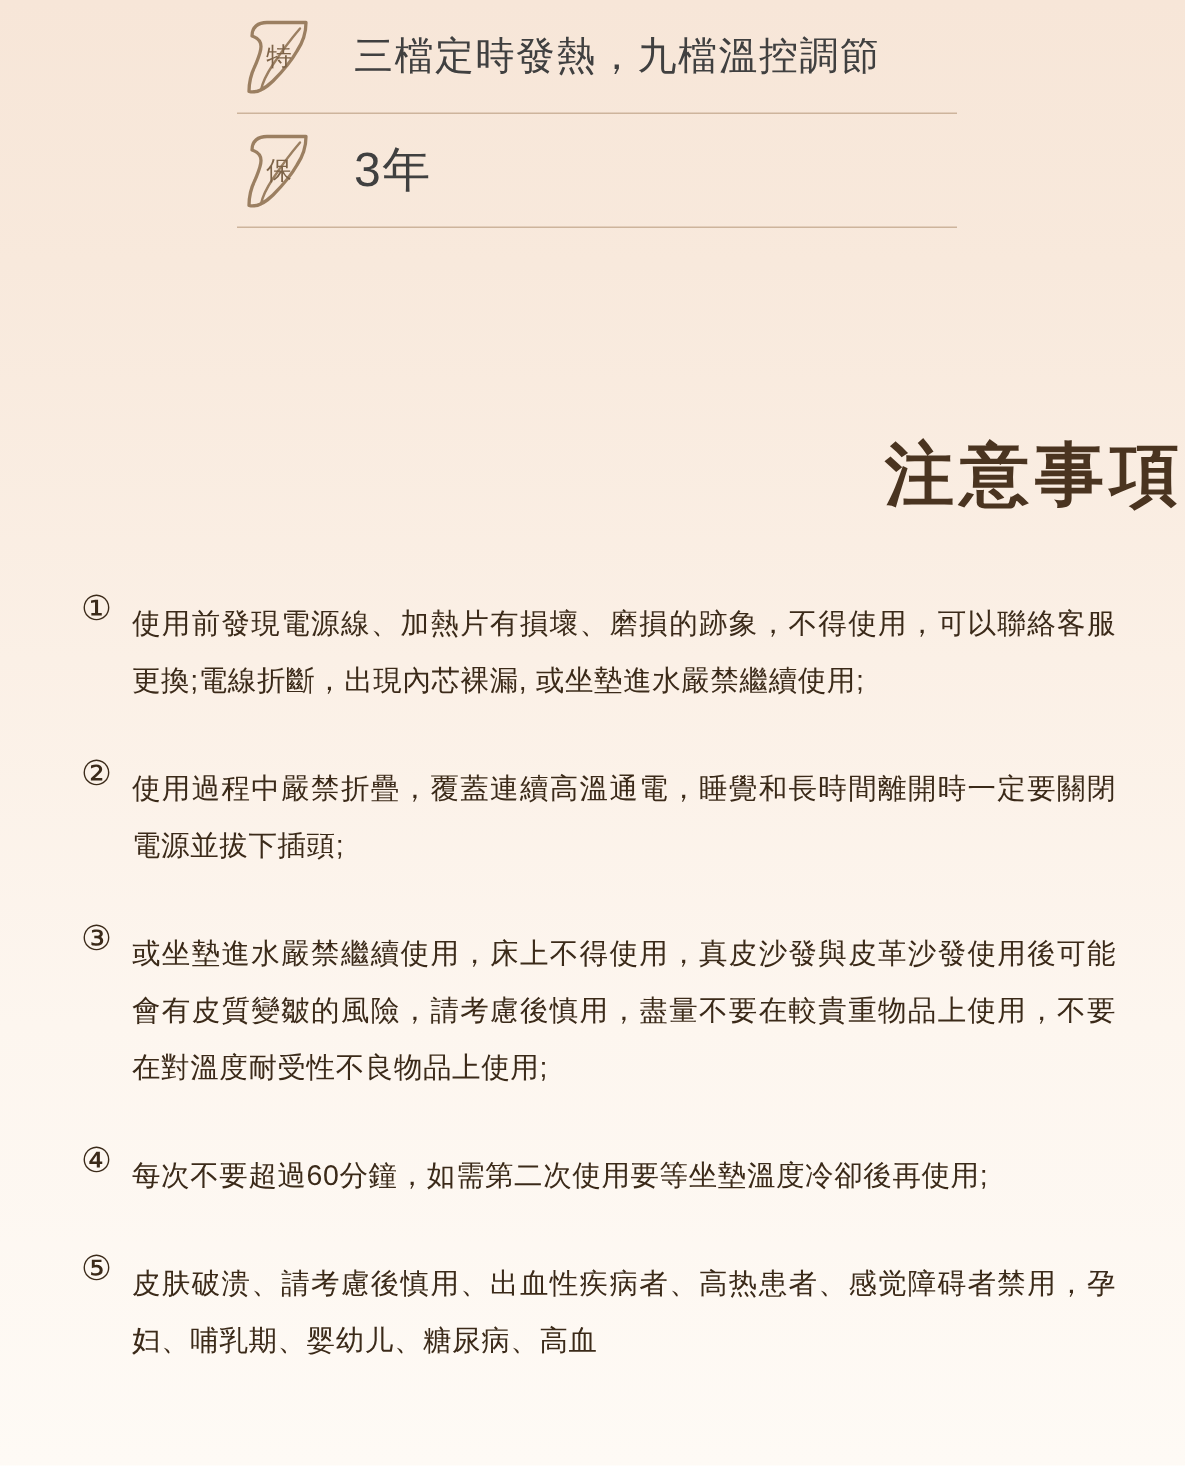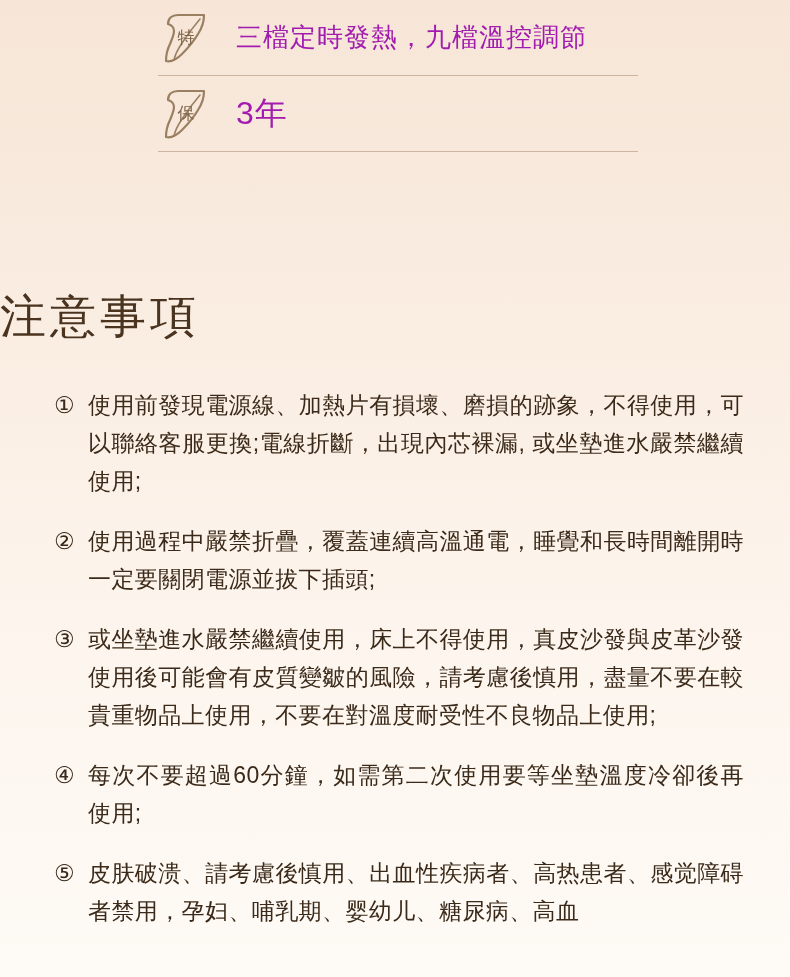--- a/index.html
+++ b/index.html
@@ -52,36 +52,36 @@
     display: flex;
     align-items: center;
     justify-content: center;
     font-size: 17px;
     color: #7d6348;
     letter-spacing: 0;
   }
   .spec-value {
     font-size: 26px;
     letter-spacing: 1px;
-    color: #a21caf;
+    color: #404040;
     white-space: nowrap;
   }
   .spec-value.small {
     font-size: 32px;
   }
 
   
   .section-title {
     position: absolute;
     top: 286px;
     left: 0;
     width: 790px;
-    text-align: left;
+    text-align: right;
     font-size: 46px;
-    font-weight: normal;
+    font-weight: bold;
     letter-spacing: 4px;
     color: #4a3420;
   }
 
   
   .notes {
     position: absolute;
     top: 386px;
     left: 54px;
     width: 690px;
@@ -93,26 +93,27 @@
   }
   .note-num {
     flex: 0 0 34px;
     font-size: 23px;
     line-height: 38px;
     color: #3b2a19;
     text-align: left;
   }
   .note-text {
     flex: 1 1 auto;
-    font-size: 23px;
+    font-size: 19px;
     line-height: 38px;
     color: #3b2a19;
     letter-spacing: 0.4px;
     text-align: justify;
     text-justify: inter-ideograph;
+    margin-top: 12px;
   }
 </style>
 </head>
 <body>
 
 <div class="spec-block">
 
   <div class="spec-row first">
     <div class="badge">
       <svg width="56" height="56" viewBox="0 0 56 56" aria-hidden="true">

